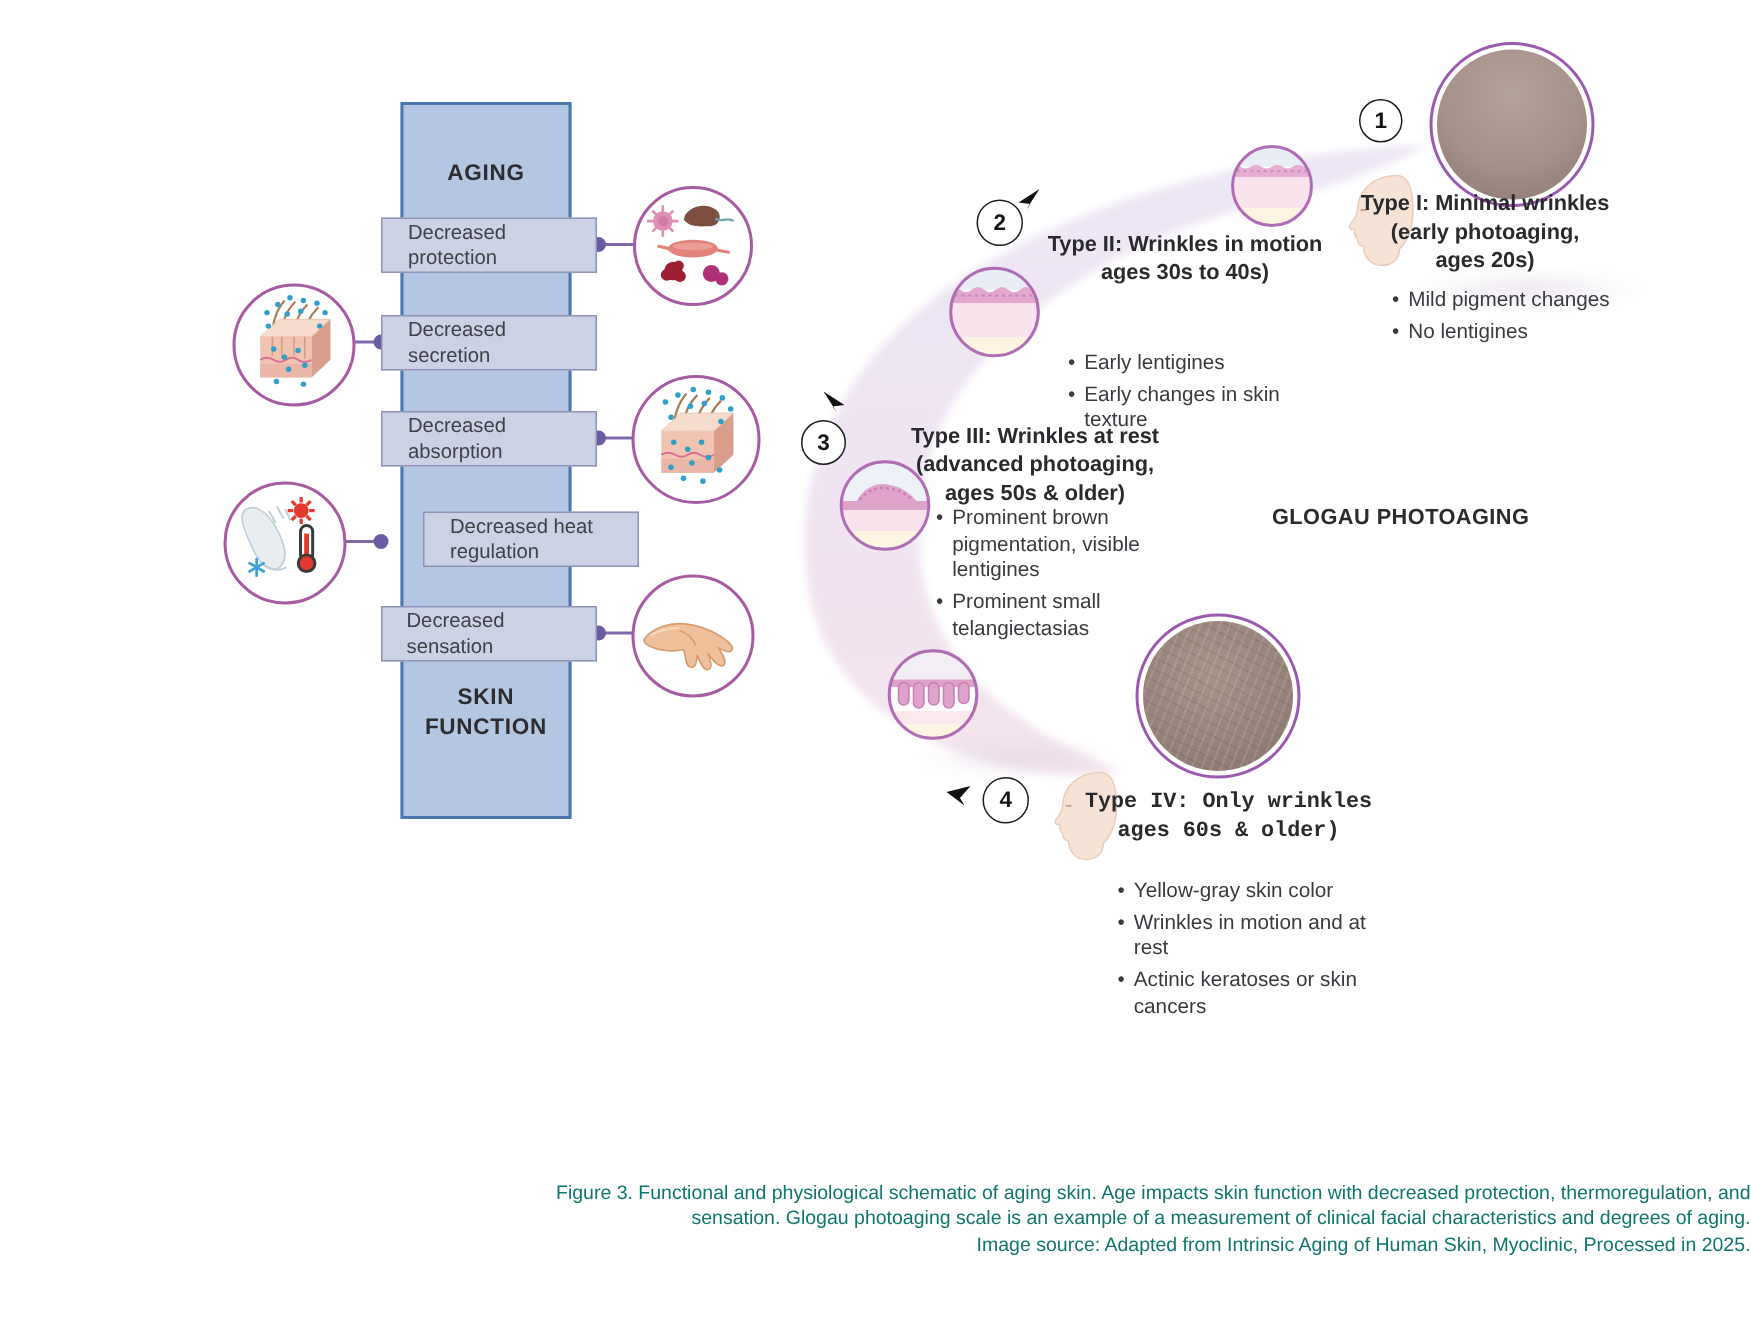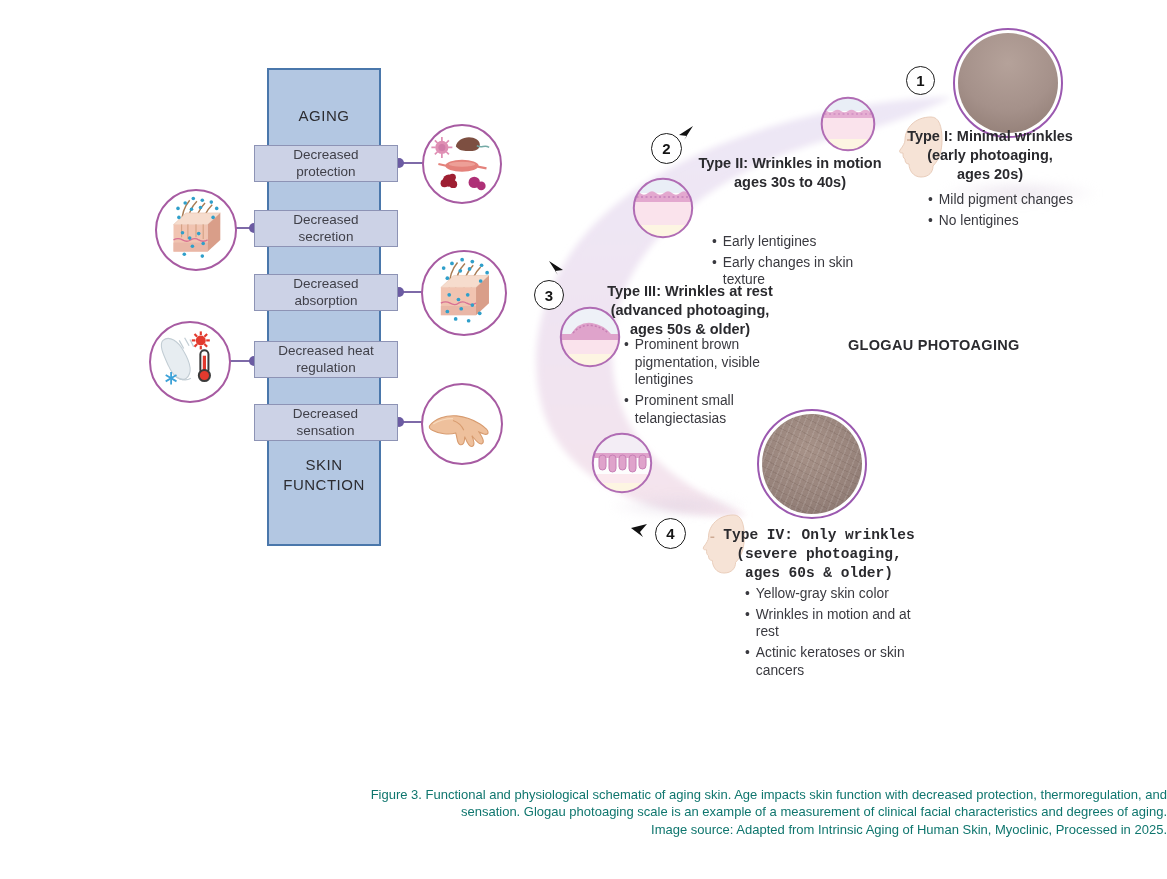--- a/index.html
+++ b/index.html
@@ -8,28 +8,28 @@
     font-family:"Liberation Sans", sans-serif;color:#2e2e33;
   }
   .abs{position:absolute;}
 
   
   .column{
     left:267px;top:68px;width:114px;height:478px;
     background:#b3c7e2;border:2px solid #4a77ab;box-sizing:border-box;
   }
   .col-label{
-    left:267px;width:114px;text-align:center;font-weight:normal;
+    left:267px;width:114px;text-align:center;font-weight:bold;
     font-size:15px;letter-spacing:.5px;color:#2c2c31;
   }
   .col-label.bottom{left:269px;width:110px;line-height:1.3;}
   .fbox{
     left:254px;width:144px;height:37px;background:#ccd2e6;border:1.5px solid #8d93b5;
     box-sizing:border-box;display:flex;align-items:center;justify-content:center;
-    text-align:center;font-size:13.5px;line-height:1.2;color:#404049;padding:0 17px;
+    text-align:left;font-size:13.5px;line-height:1.2;color:#404049;padding:0 17px;
   }
   .connector{height:2px;background:#7e6aa8;}
   .cdot{width:10px;height:10px;border-radius:50%;background:#6b5ba2;}
   .icon-ring{
     border:2px solid #a75ba2;border-radius:50%;background:#fff;box-sizing:border-box;
     display:flex;align-items:center;justify-content:center;
   }
 
   
   .soft-blob{border-radius:50%;filter:blur(5px);
@@ -105,21 +105,21 @@
   <div class="abs connector" style="left:398px;top:291px;width:25px;"></div>
   <div class="abs cdot" style="left:394px;top:287px;"></div>
   <div class="abs connector" style="left:228px;top:360px;width:28px;"></div>
   <div class="abs cdot" style="left:249px;top:356px;"></div>
   <div class="abs connector" style="left:398px;top:421px;width:25px;"></div>
   <div class="abs cdot" style="left:394px;top:417px;"></div>
 
   <div class="abs fbox" style="top:145px;">Decreased protection</div>
   <div class="abs fbox" style="top:210px;">Decreased secretion</div>
   <div class="abs fbox" style="top:274px;">Decreased absorption</div>
-  <div class="abs fbox" style="top:341px;">Decreased heat regulation</div>
+  <div class="abs fbox" style="top:341px;margin-left:28px;">Decreased heat regulation</div>
   <div class="abs fbox" style="top:404px;padding-left:16px;">Decreased sensation</div>
 
   <div class="abs icon-ring" style="left:422px;top:124px;width:80px;height:80px;">
     <svg width="70" height="70" viewBox="0 0 80 80">
       <g stroke="#df8fb4" stroke-width="2">
         <line x1="17" y1="9" x2="17" y2="14"></line>
           <line x1="17" y1="28" x2="17" y2="33"></line>
         <line x1="5" y1="21" x2="10" y2="21"></line>
           <line x1="24" y1="21" x2="29" y2="21"></line>
         <line x1="9" y1="13" x2="12" y2="16"></line>
@@ -411,21 +411,20 @@
     <div class="bullet">
         <span>Prominent brown pigmentation, visible lentigines</span>
       </div>
     <div class="bullet">
         <span>Prominent small telangiectasias</span>
       </div>
   </div>
 
   <div class="abs type-title" style="left:704px;top:526px;width:230px;font-family:Liberation Mono, monospace;">
     <div>Type IV: Only wrinkles</div>
-    <div>(severe photoaging,</div>
     <div>ages 60s &amp; older)</div>
   </div>
   <div class="abs bullets" style="left:745px;top:585px;width:168px;">
     <div class="bullet">
         <span>Yellow-gray skin color</span>
       </div>
     <div class="bullet">
         <span>Wrinkles in motion and at rest</span>
       </div>
     <div class="bullet">

